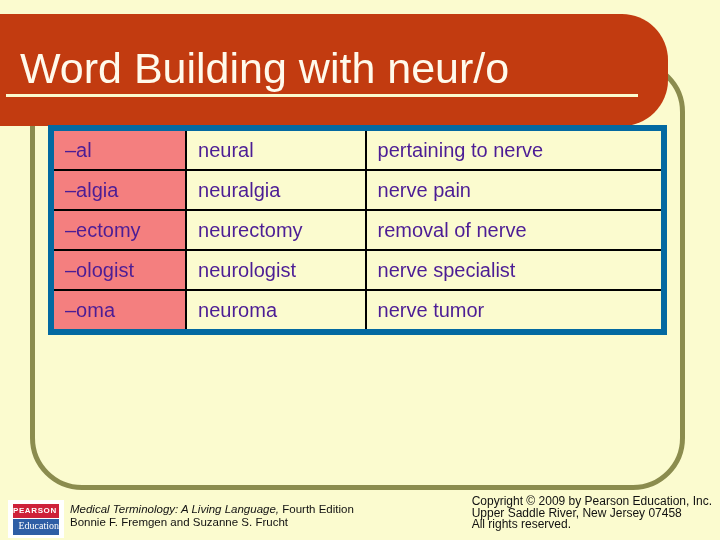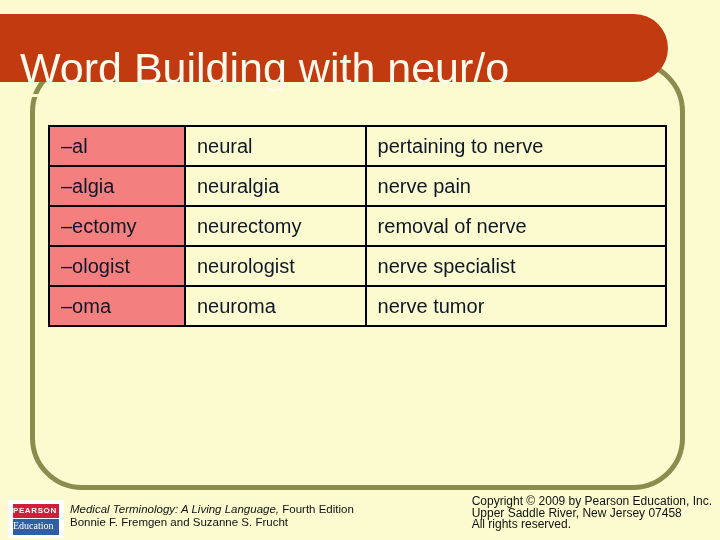--- a/index.html
+++ b/index.html
@@ -28,21 +28,21 @@
     border-radius: 52px;
     z-index: 1;
   }
 
   
   .title-bar {
     position: absolute;
     left: 0;
     top: 14px;
     width: 668px;
-    height: 68px;
+    height: 112px;
     background: #C23B10;
     border-radius: 0 46px 46px 0;
     z-index: 2;
   }
   .title-text {
     position: absolute;
     left: 20px;
     top: 30px;
     margin: 0;
     font-size: 43px;
@@ -61,24 +61,24 @@
   }
 
   
   .word-table {
     position: absolute;
     left: 48px;
     top: 125px;
     width: 619px;
     border-collapse: collapse;
     table-layout: fixed;
-    border: 2px solid #0369a1;
+    border: 6px solid #0369a1;
     z-index: 3;
     font-size: 20px;
-    color: #0f172a;
+    color: #4c1d95;
   }
   .word-table td {
     border: 2px solid #000000;
     height: 38px;
     padding: 0 0 0 11px;
     vertical-align: middle;
     overflow: hidden;
     white-space: nowrap;
   }
   .col-suffix  { width: 134px; }
@@ -107,21 +107,21 @@
     text-align: left;
     height: 14px;
     line-height: 14px;
     margin-bottom: 1px;
   }
   .logo-blue {
     background: #2E5EA5;
     color: #ffffff;
     font-family: "Liberation Serif", serif;
     font-size: 10px;
-    text-align: left;
+    text-align: right;
     height: 16px;
     line-height: 14px;
   }
   .book-credit {
     position: absolute;
     left: 70px;
     top: 503px;
     font-size: 11.5px;
     line-height: 13px;
     color: #111111;

